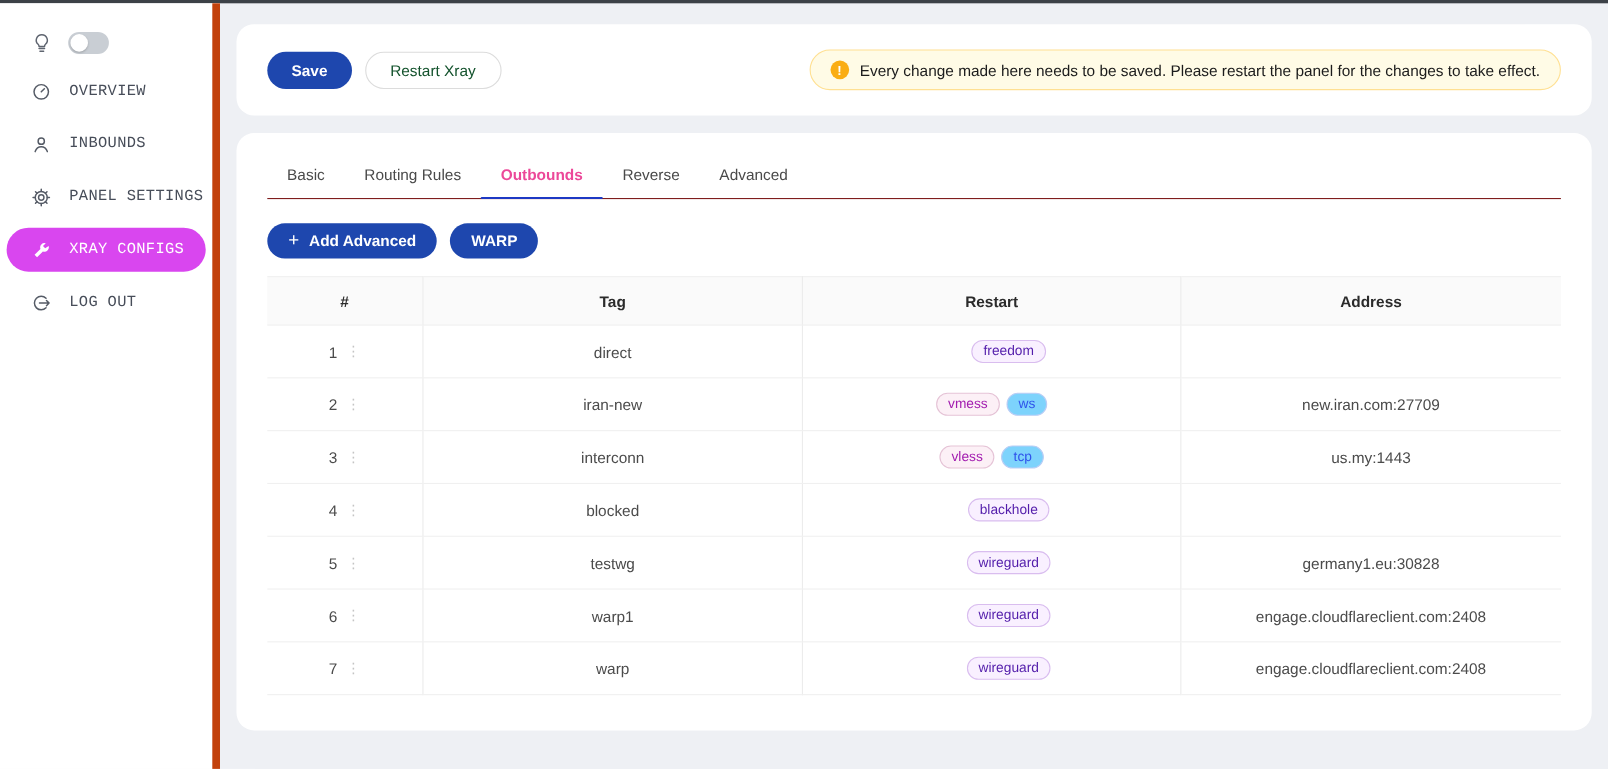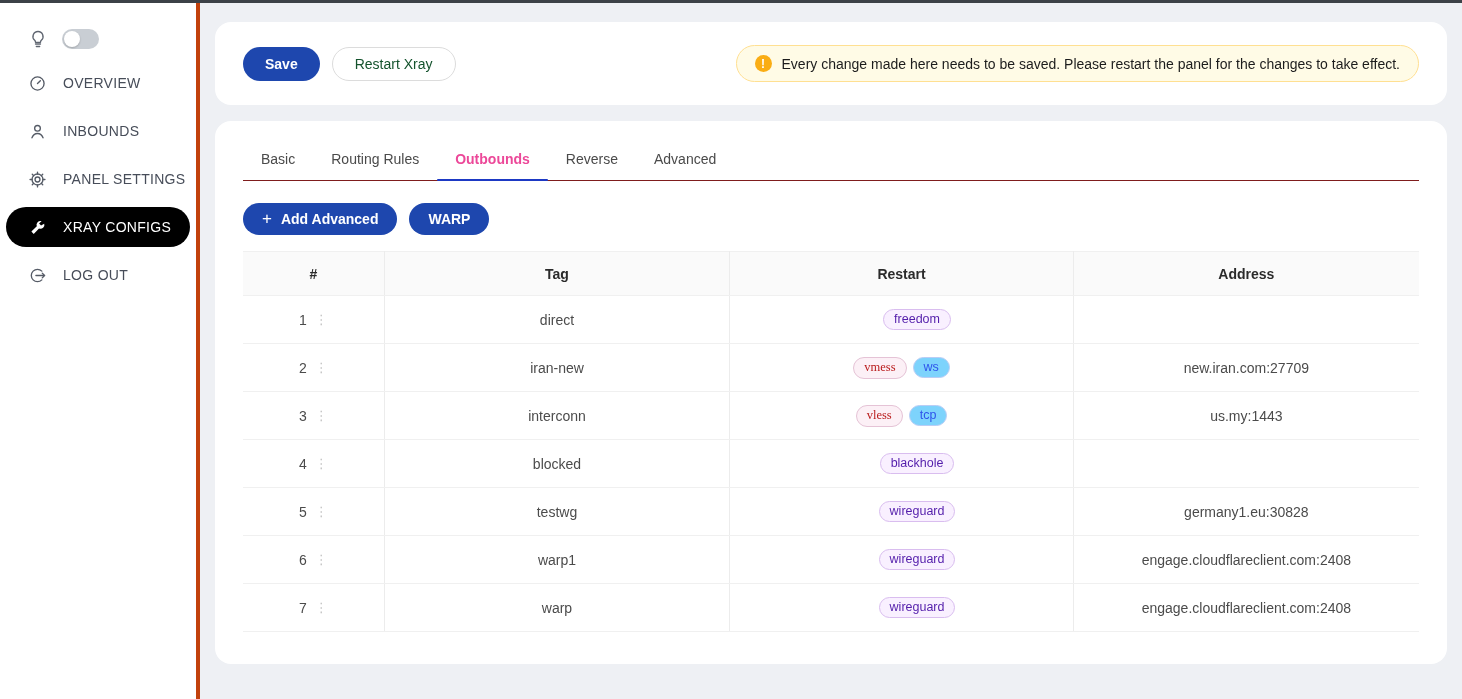--- a/index.html
+++ b/index.html
@@ -3,29 +3,29 @@
 <meta charset="utf-8">
 <style>
   * { margin:0; padding:0; box-sizing:border-box; }
   html,body { width:1462px; height:699px; overflow:hidden; }
   body { font-family:"Liberation Sans", sans-serif; background:#eef0f4; color:#333; }
 
   .topstrip { height:3px; background:#3c4147; width:100%; }
   .app { display:flex; width:100%; height:696px; }
 
   
-  .sidebar { width:200px; background:#ffffff; height:100%; flex:0 0 200px; border-right:4px solid #c2410c; }
+  .sidebar { width:200px; background:#ffffff; height:100%; flex:0 0 200px; border-right:7px solid #c2410c;font-family:Liberation Mono, monospace; }
   .toggle-row { display:flex; align-items:center; gap:14px; padding:20px 0 0 28px; height:52px; }
   .bulb { width:20px; height:20px; color:#5f6570; }
   .switch { width:37px; height:20px; background:#c9ced4; border-radius:10px; position:relative; cursor:pointer; }
   .switch .knob { position:absolute; top:2px; left:2px; width:16px; height:16px; background:#fff; border-radius:50%; box-shadow:0 1px 2px rgba(0,0,0,.2); }
   .nav { margin-top:8px; }
   .nav-item { display:flex; align-items:center; gap:16px; height:40px; margin:8px 6px; padding:0 0 0 22px; border-radius:20px; color:#474d59; font-size:14px; font-weight:500; letter-spacing:.3px; cursor:pointer; }
   .nav-item .ico { width:19px; height:19px; color:#555b66; flex:0 0 19px; }
-  .nav-item.active { background:#000000; color:#ffffff; }
+  .nav-item.active { background:#d946ef; color:#ffffff; }
   .nav-item.active .ico { color:#ffffff; }
 
   
   .main { flex:1; padding:19px 15px 0 15px; overflow:hidden; }
   .card { background:#fff; border-radius:16px; }
   .card-top { padding:23px 28px; display:flex; align-items:center; }
   .btn { border:none; cursor:pointer; font-family:inherit; font-size:14px; border-radius:19px; }
   .btn-primary { background:#1e47ae; color:#fff; padding:9px 22px; font-weight:600; }
   .btn-disabled { background:#fff; color:#14532d; border:1px solid #dcdcdc; padding:8px 22px; margin-left:12px; cursor:not-allowed; }
   .alert { margin-left:auto; display:flex; align-items:center; gap:10px; background:#fffbe6; border:1px solid #ffe092; border-radius:20px; padding:9px 18px; font-size:14px; color:#1c1c1c; }
@@ -44,21 +44,21 @@
 
   table { width:100%; margin-top:16px; border-collapse:collapse; table-layout:fixed; }
   th { background:#fafafa; font-size:14px; font-weight:700; color:#2b2b2b; height:44px; text-align:center; border-top:1px solid #f0f0f0; border-bottom:1px solid #f0f0f0; }
   th:not(:last-child), td:not(:last-child) { border-right:1px solid #ececec; }
   td { height:48px; text-align:center; font-size:14px; color:#4b4b4b; border-bottom:1px solid #f0f0f0; background:#fff; }
   col.c-num { width:12%; } col.c-tag { width:29.4%; } col.c-proto { width:29.2%; } col.c-addr { width:29.4%; }
   .numcell { display:inline-flex; align-items:center; gap:8px; }
   .handle { color:#c4c4c4; font-size:13px; cursor:grab; letter-spacing:0; }
   .badge { display:inline-block; font-size:12.5px; padding:2px 10px 3px 10px; border-radius:11px; border:1px solid transparent; margin:0 3px; }
   .badge-purple  { color:#531dab; background:#f9f0ff; border-color:#d9bdef;margin-left:34px; }
-  .badge-magenta { color:#b91c1c; background:#fcf0f6; border-color:#e5c3d6;font-family:Liberation Serif, serif; }
+  .badge-magenta { color:#a21caf; background:#fcf0f6; border-color:#e5c3d6; }
   .badge-blue    { color:#2f54eb; background:#7dd3fc; border-color:#b9cdf5; }
 </style>
 </head>
 <body>
 
 <div class="topstrip"></div>
 <div class="app">
 
   <div class="sidebar">
     <div class="toggle-row">

